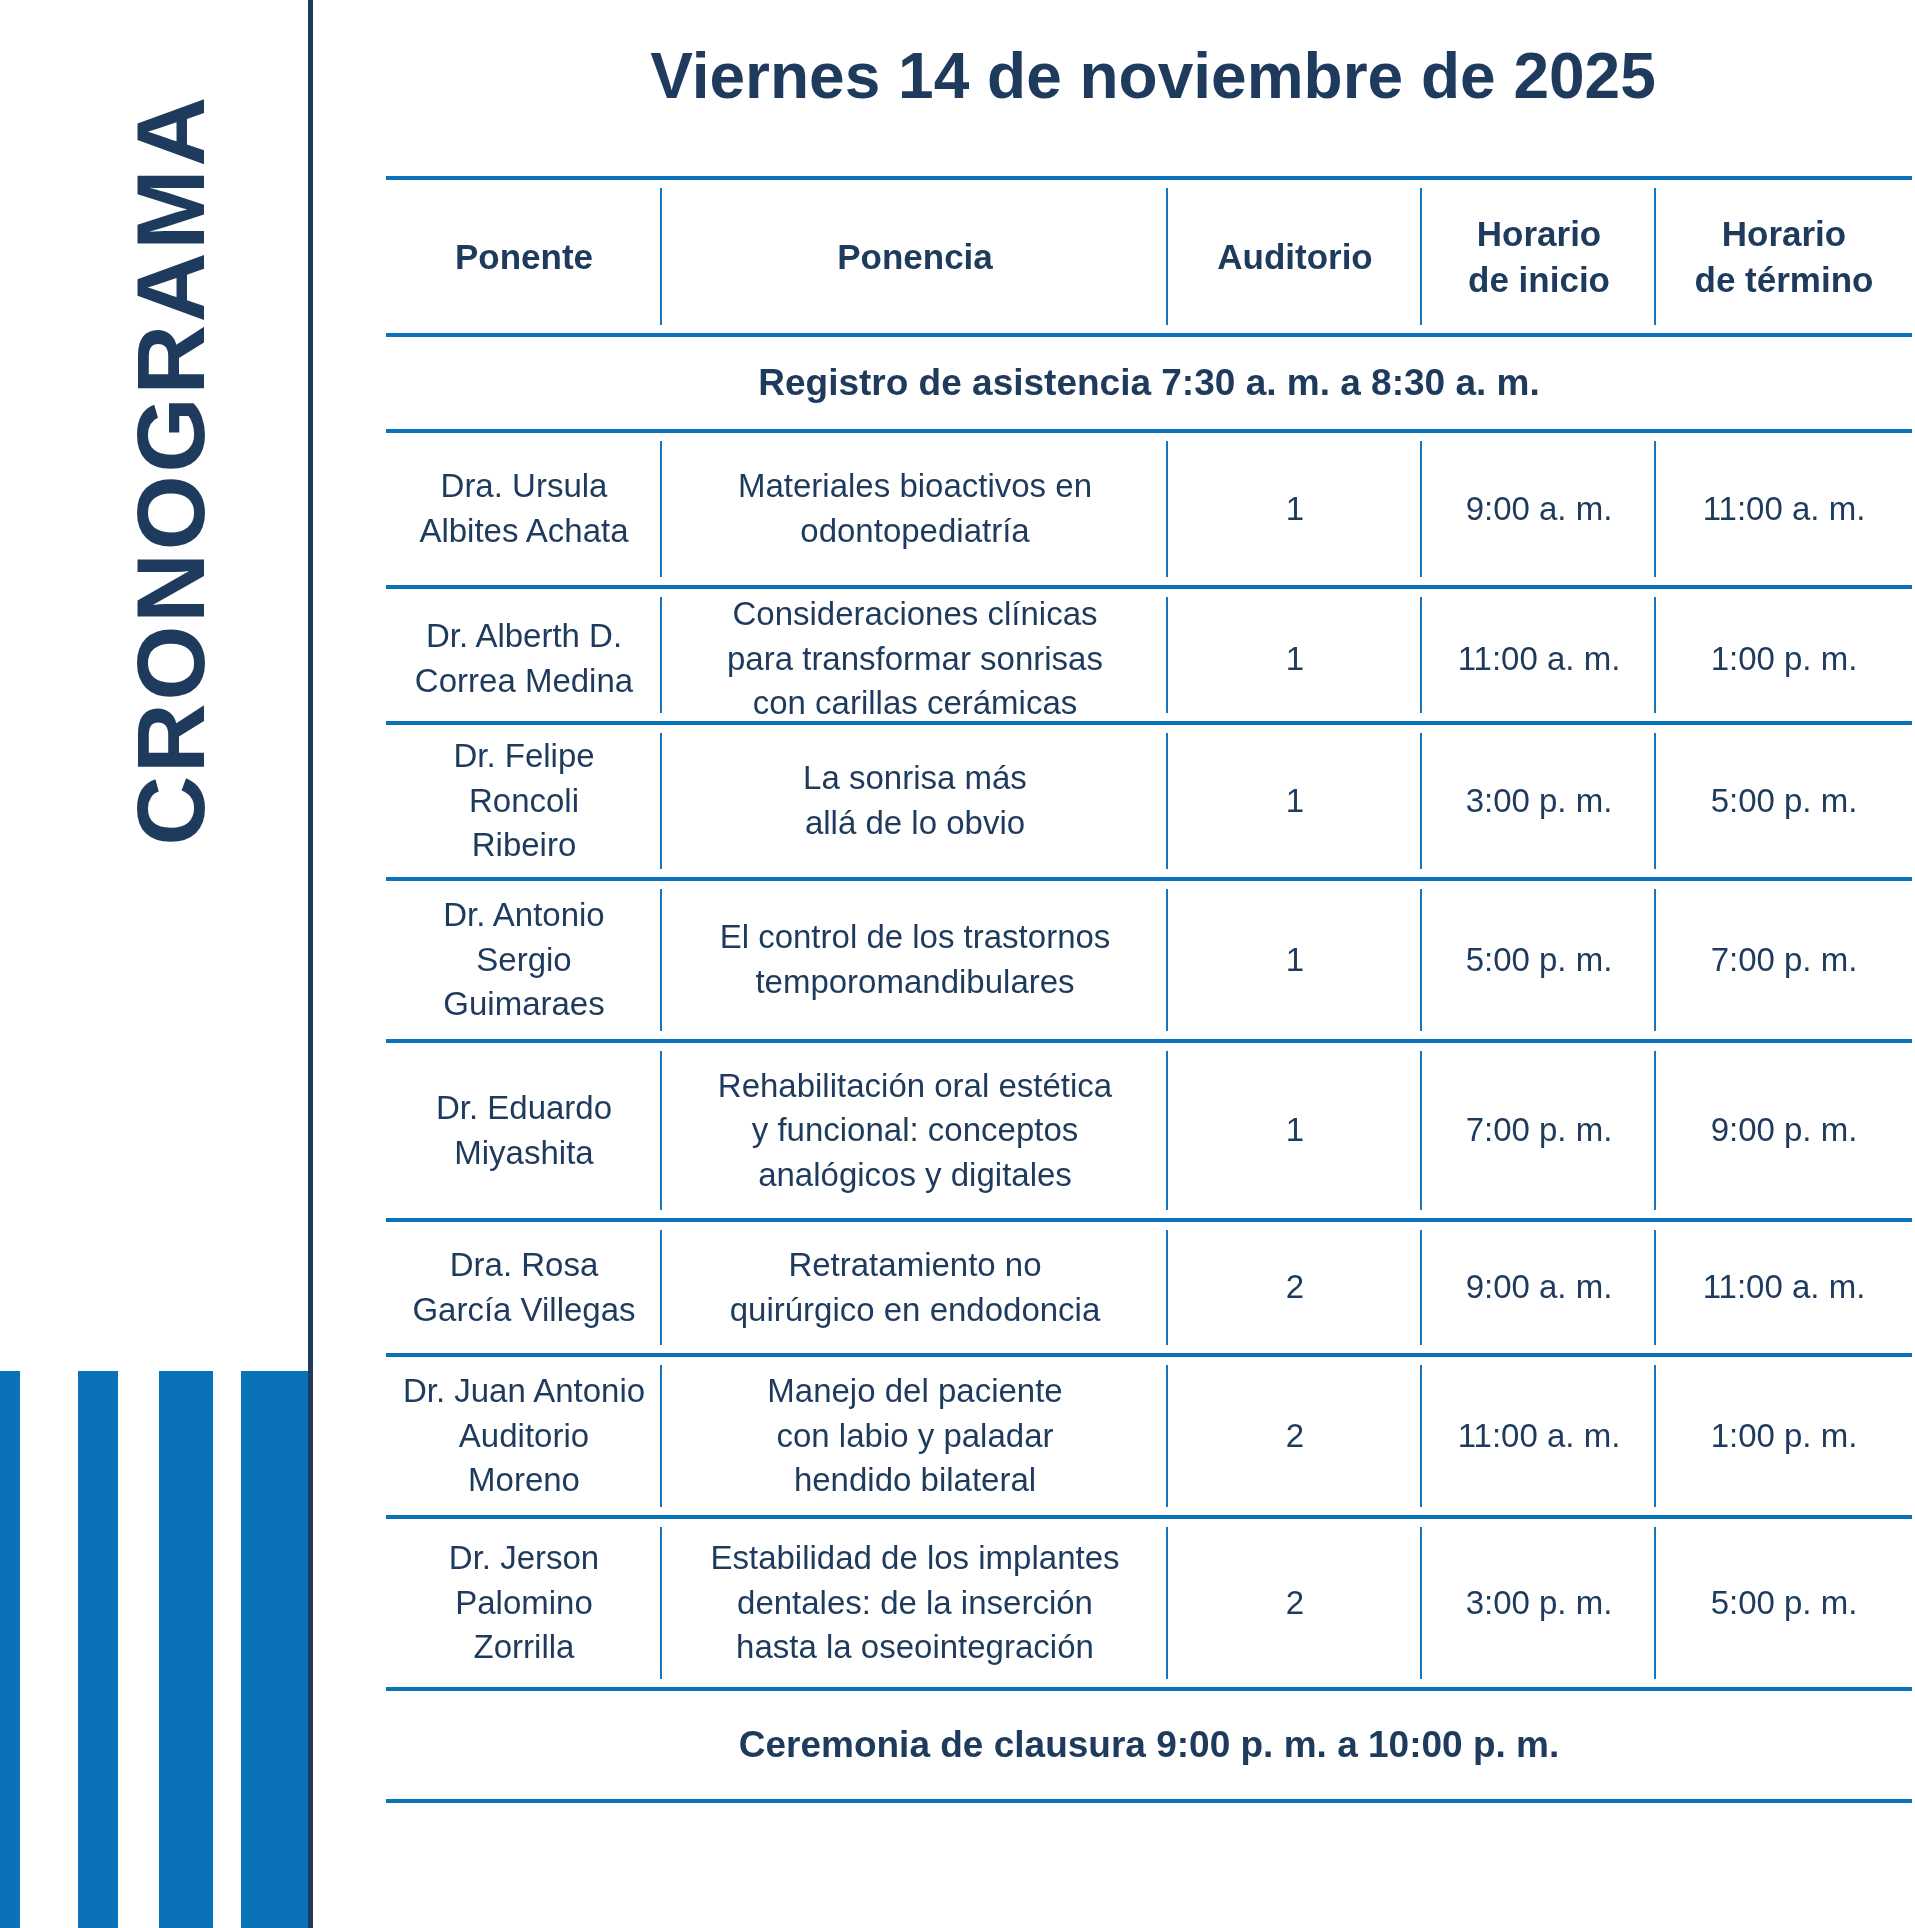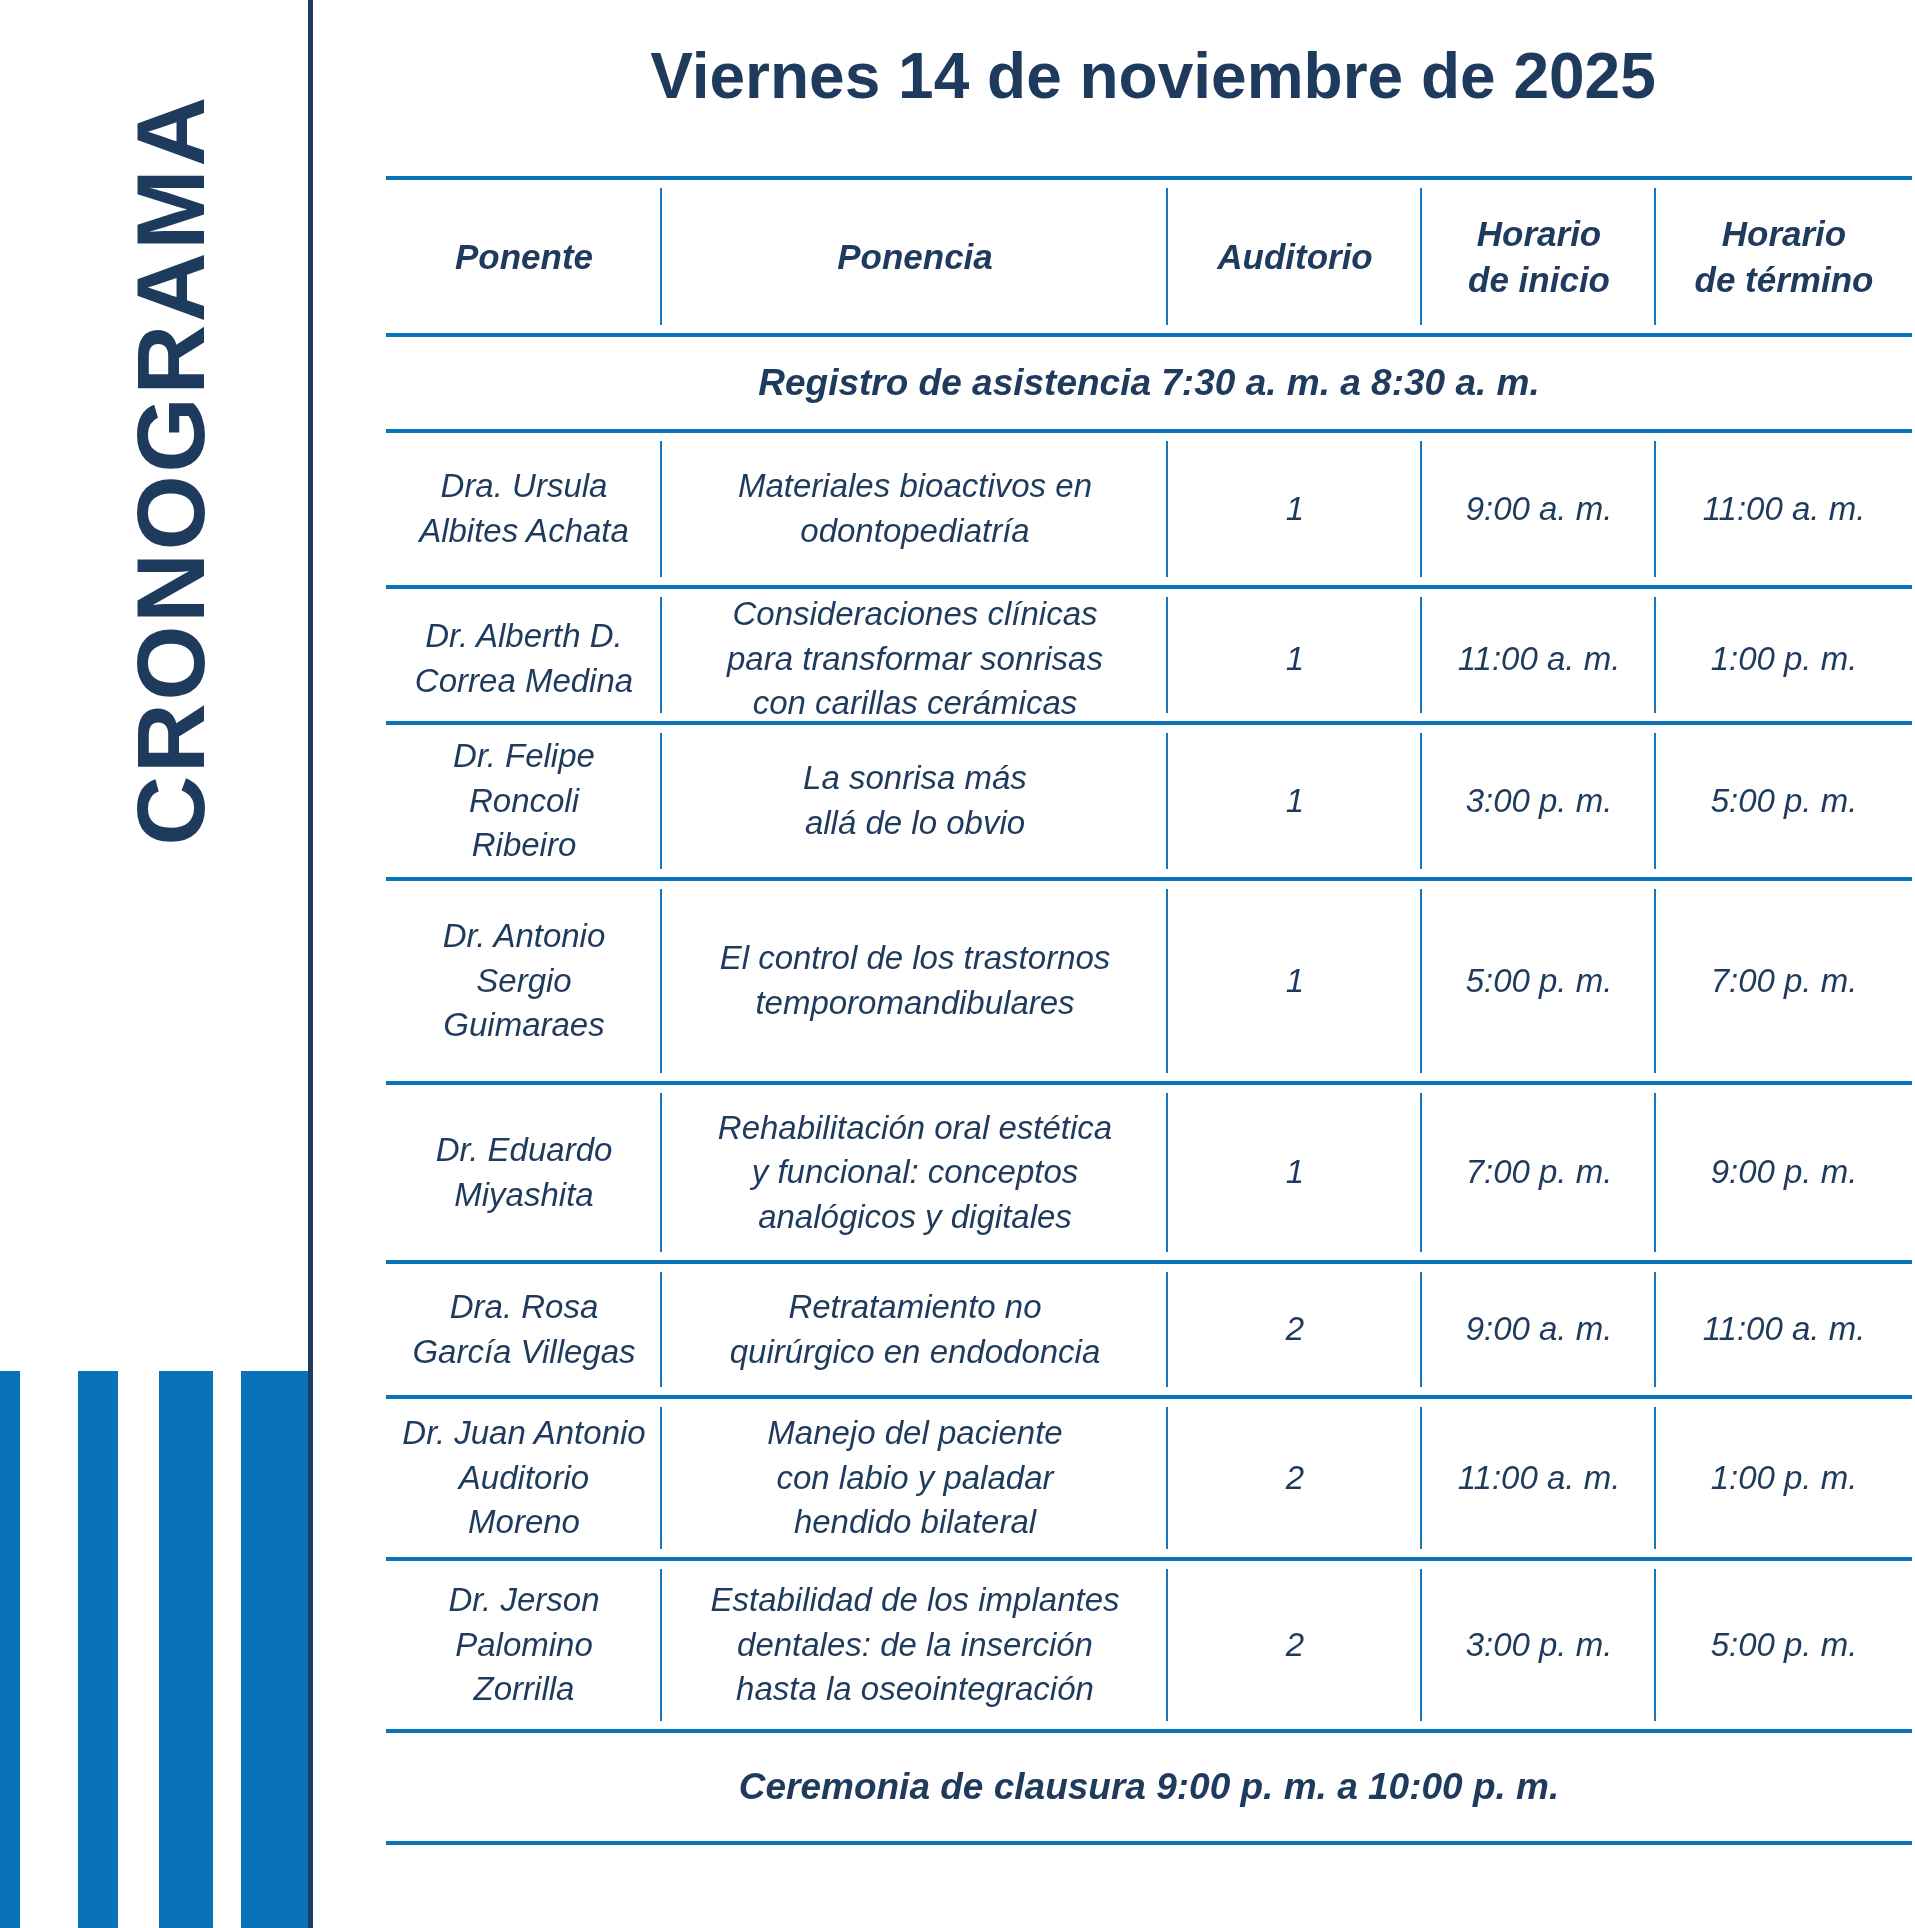--- a/index.html
+++ b/index.html
@@ -43,21 +43,20 @@
   
   .table{
     position:absolute;left:386px;top:176px;width:1526px;
   }
   .trow{
     position:relative;
     display:grid;
     grid-template-columns:276px 506px 254px 234px 256px;
     border-top:4.8px solid #0a72b8;
     width:1526px;
-    font-style:italic;
   }
   .trow.merged{display:flex;}
   .trow.last{border-bottom:4.8px solid #0a72b8;}
 
   .cell{
     display:flex;align-items:center;justify-content:center;
     text-align:center;white-space:pre-line;
     font-size:33px;line-height:1.35;color:#1e3a5c;
     padding:3.2px 8px;
   }
@@ -147,21 +146,21 @@
 allá de lo obvio</div>
       <div class="cell">1</div>
       <div class="cell">3:00 p. m.</div>
       <div class="cell">5:00 p. m.</div>
       <i class="vsep v1"></i>
       <i class="vsep v2"></i>
       <i class="vsep v3"></i>
       <i class="vsep v4"></i>
     </div>
 
-    <div class="trow" style="height:204px">
+    <div class="trow" style="height:162px">
       <div class="cell">Dr. Antonio
 Sergio
 Guimaraes</div>
       <div class="cell">El control de los trastornos
 temporomandibulares</div>
       <div class="cell">1</div>
       <div class="cell">5:00 p. m.</div>
       <div class="cell">7:00 p. m.</div>
       <i class="vsep v1"></i>
       <i class="vsep v2"></i>

